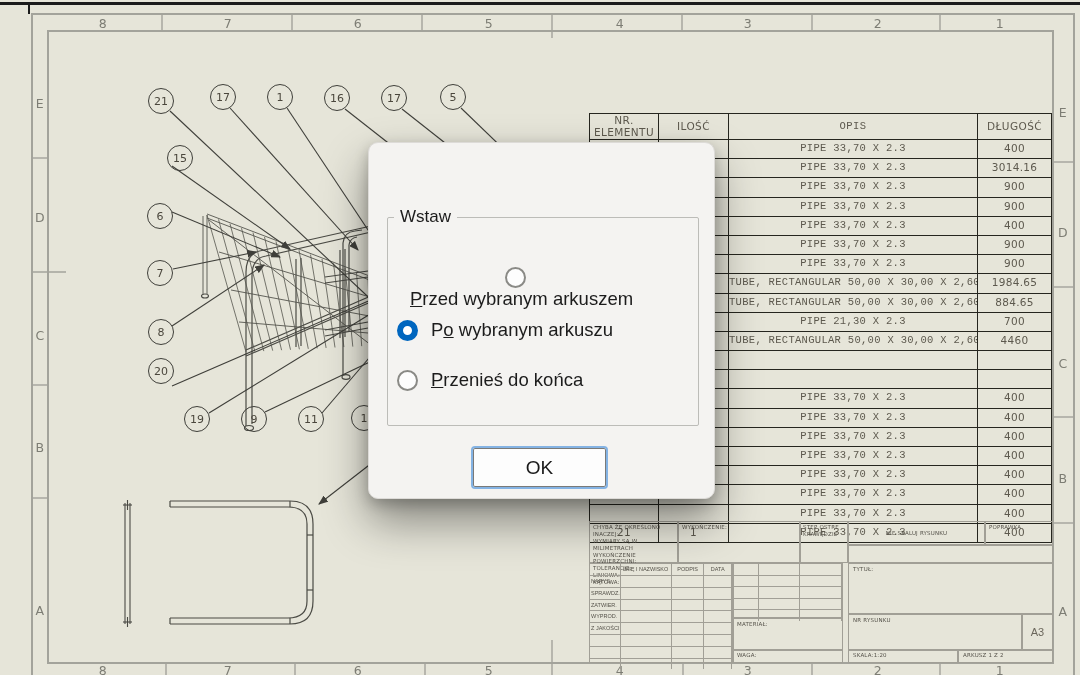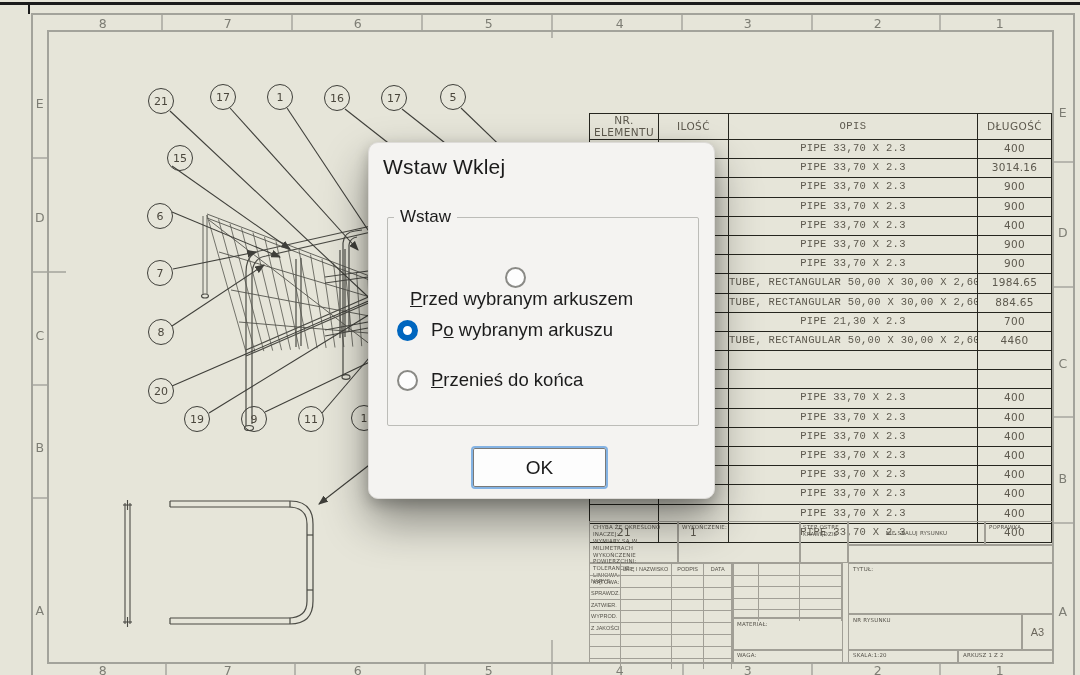--- a/index.html
+++ b/index.html
@@ -239,21 +239,21 @@
       </div>
       <div class="balloon" style="left: 147px; top: 203px;">
         <span>6</span>
       </div>
       <div class="balloon" style="left: 147px; top: 260px;">
         <span>7</span>
       </div>
       <div class="balloon" style="left: 148px; top: 319px;">
         <span>8</span>
       </div>
-      <div class="balloon" style="left: 148px; top: 378px;">
+      <div class="balloon" style="left: 148px; top: 358px;">
         <span>20</span>
       </div>
       <div class="balloon" style="left: 184px; top: 406px;">
         <span>19</span>
       </div>
       <div class="balloon" style="left: 241px; top: 406px;">
         <span>9</span>
       </div>
       <div class="balloon" style="left: 298px; top: 406px;">
         <span>11</span>
@@ -518,21 +518,20 @@
       <span>NR RYSUNKU</span>
     </div>
     <div class="cell" style="left:433px;top:93px;width:31px;height:36px;display:flex;align-items:center;justify-content:center;font-size:11px;color:#6b675c;">
         <span>A3</span>
       </div>
     <div class="cell tiny" style="left:259px;top:129px;width:110px;height:13px;padding:1px 4px;"><span>SKALA:1:20</span></div>
     <div class="cell tiny" style="left:369px;top:129px;width:95px;height:13px;padding:1px 4px;"><span>ARKUSZ 1 Z 2</span></div>
   </div>
 
   <div class="dialog">
-    <div class="dlg-title">Wstaw Wklej</div>
     <fieldset class="group">
       <legend>Wstaw</legend>
     </fieldset>
     <div id="radio-rows"></div>
     <button class="okbtn">OK</button>
   <div class="radio-row" style="top: 124px; flex-direction: column;">
         <span class="radio"></span>
         <span class="radio-label"><u>P</u>rzed wybranym arkuszem</span>
       </div>
       <div class="radio-row" style="top: 176px; text-align: center;">

